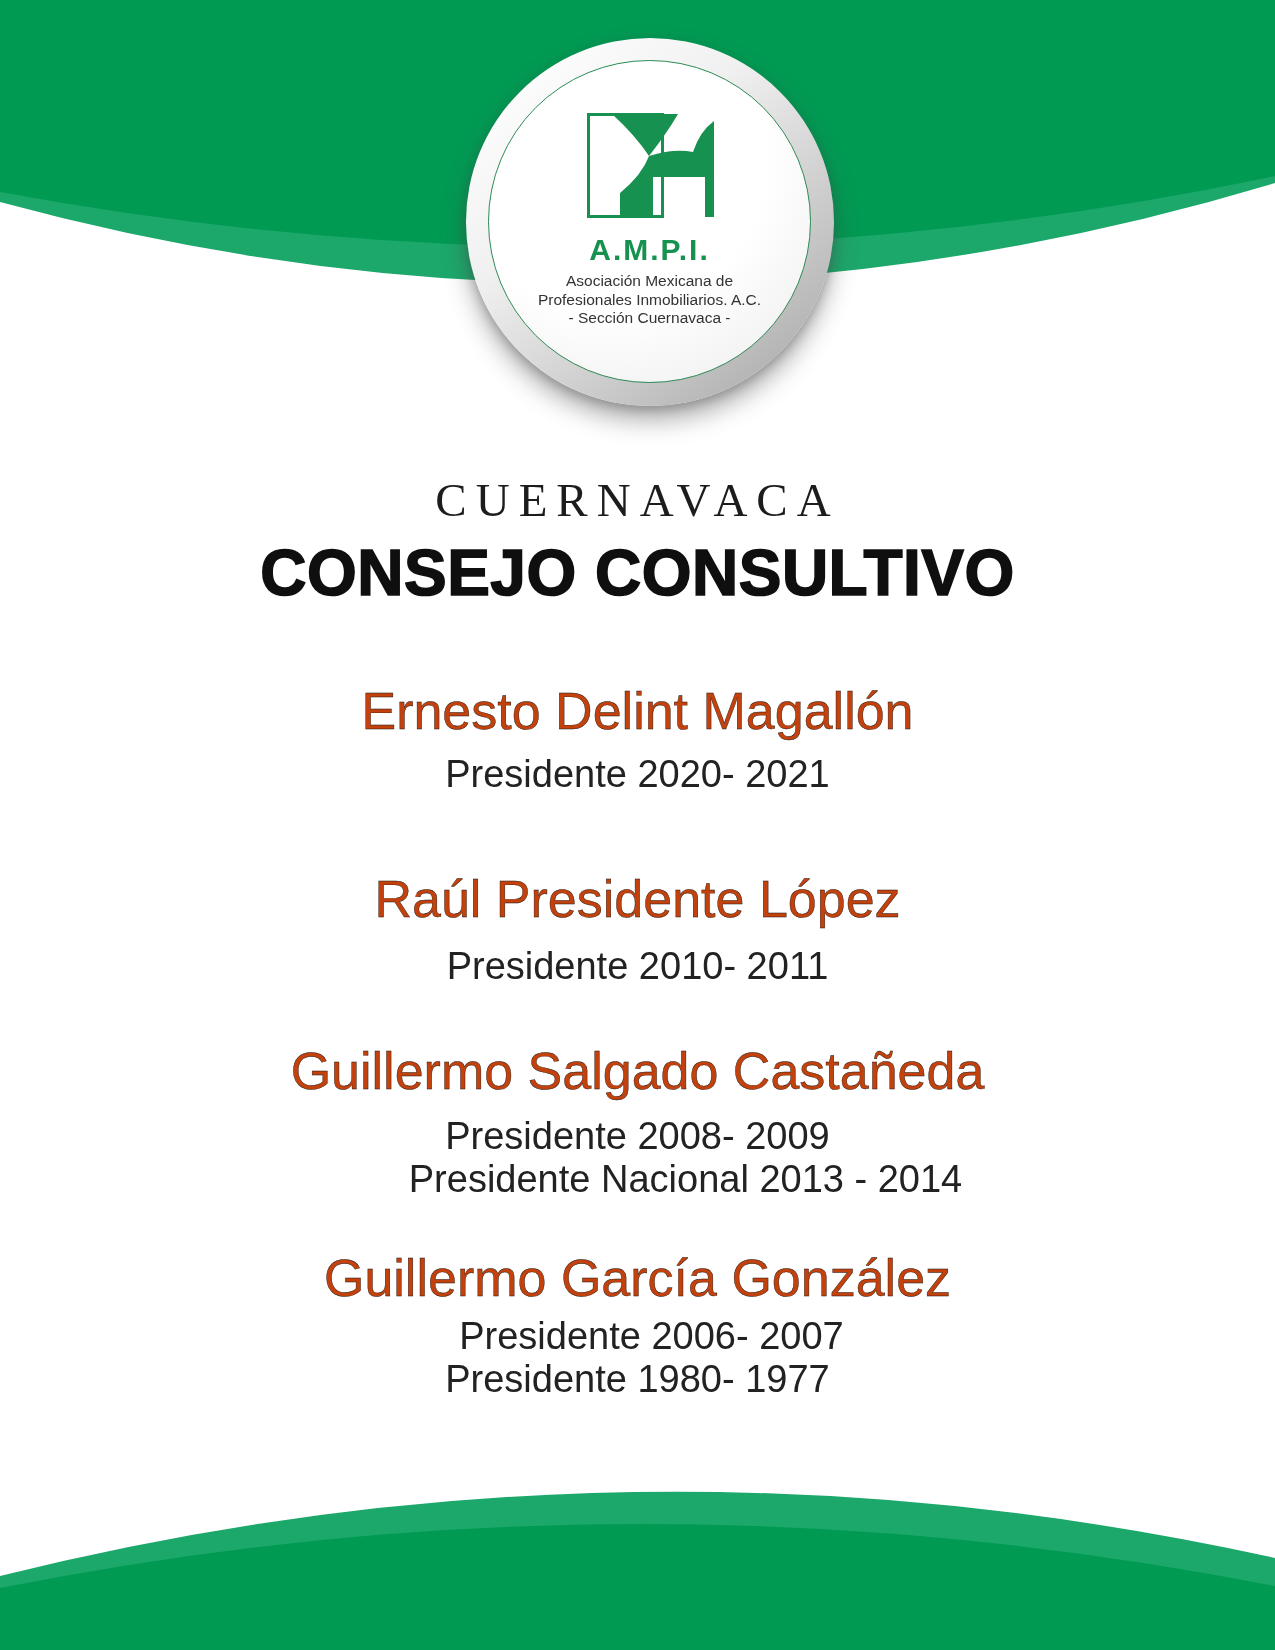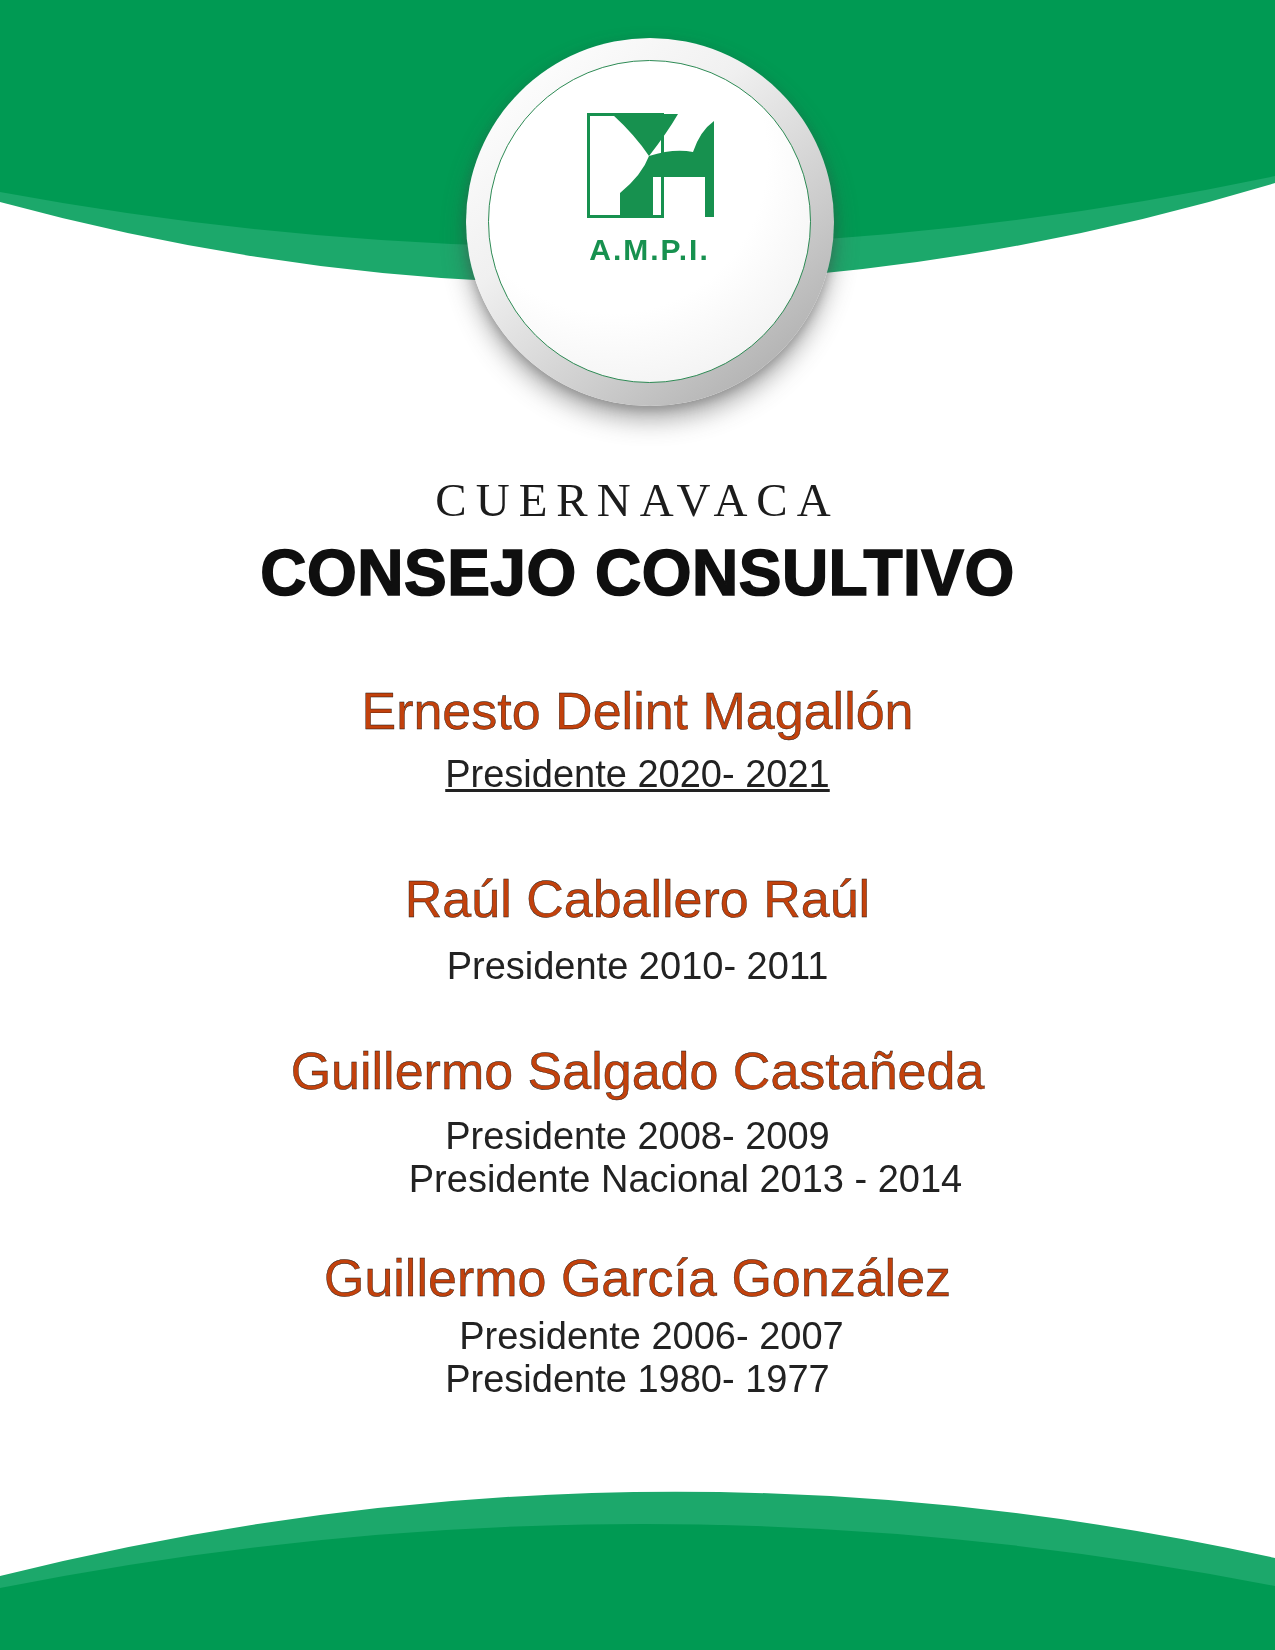--- a/index.html
+++ b/index.html
@@ -40,21 +40,21 @@
   }
 
   
   .line { position: absolute; left: 0; width: 100%; text-align: center; white-space: nowrap; }
   .subtitle { top: 473px; font-size: 47px; font-weight: 400; letter-spacing: 9px; color: #1c1c1c; font-family: Liberation Serif, serif; }
   .title    { top: 536px; font-size: 64px; font-weight: 700; color: #0f0f0f;
               -webkit-text-stroke: 1.6px #0f0f0f; letter-spacing: 0.5px; }
   .name     { font-size: 52px; font-weight: 500; color: #c2410c; -webkit-text-stroke: 0.4px #141414; }
   .term     { font-size: 38px; font-weight: 400; color: #222222; }
 
-  #m1-name { top: 681px; }  #m1-term0 { top: 753px; text-decoration: underline; }
+  #m1-name { top: 681px; }  #m1-term0 { top: 753px; }
   #m2-name { top: 869px; }  #m2-term0 { top: 945px; }
   #m3-name { top: 1041px; } #m3-term0 { top: 1115px; } #m3-term1 { top: 1158px; margin-left: 48px; }
   #m4-name { top: 1248px; } #m4-term0 { top: 1315px; padding-left: 14px; } #m4-term1 { top: 1358px; }
 </style>
 </head>
 <body>
 
 <svg id="header-swoosh" class="swoosh" width="1275" height="300" viewBox="0 0 1275 300">
   <path d="M0,0 H1275 V183 Q637,375 0,202 Z" fill="#1CA86B"></path>
   <path d="M0,0 H1275 V176 Q637,310 0,192 Z" fill="#009A53"></path>
@@ -67,31 +67,36 @@
       <rect x="0" y="0" width="77" height="105" fill="#ffffff"></rect>
       <path d="M25,1 H91 Q80,20 62,43 Q48,22 25,1 Z" fill="#17914F"></path>
       <path d="M62,43 Q55,62 33,80 L33,104 L62,104 Z" fill="#17914F"></path>
       <path d="M62,43 Q87,35 106,39 Q113,18 127,8 L127,104 L62,104 Z" fill="#17914F"></path>
       <rect x="66" y="64" width="52" height="40" fill="#ffffff"></rect>
       <rect x="1.5" y="1.5" width="74" height="102" fill="none" stroke="#17914F" stroke-width="3"></rect>
     </svg>
 
     <div class="badge-acronym">A.M.P.I.</div>
 
+    <div class="badge-org">
+      <div>Asociación Mexicana de</div>
+      <div>Profesionales Inmobiliarios. A.C.</div>
+      <div>- Sección Cuernavaca -</div>
+    </div>
 
   </div>
 </div>
 
 <div class="line subtitle">CUERNAVACA</div>
 <div class="line title">CONSEJO CONSULTIVO</div>
 
 <div class="line name" id="m1-name">Ernesto Delint Magallón</div>
 <div class="line term" id="m1-term0">Presidente 2020- 2021</div>
 
-<div class="line name" id="m2-name">Raúl Caballero Raúl</div>
+<div class="line name" id="m2-name">Raúl Presidente López</div>
 <div class="line term" id="m2-term0">Presidente 2010- 2011</div>
 
 <div class="line name" id="m3-name">Guillermo Salgado Castañeda</div>
 <div class="line term" id="m3-term0">Presidente 2008- 2009</div>
 <div class="line term" id="m3-term1">Presidente Nacional 2013 - 2014</div>
 
 <div class="line name" id="m4-name">Guillermo García González</div>
 <div class="line term" id="m4-term0">Presidente 2006- 2007</div>
 <div class="line term" id="m4-term1">Presidente 1980- 1977</div>
 

